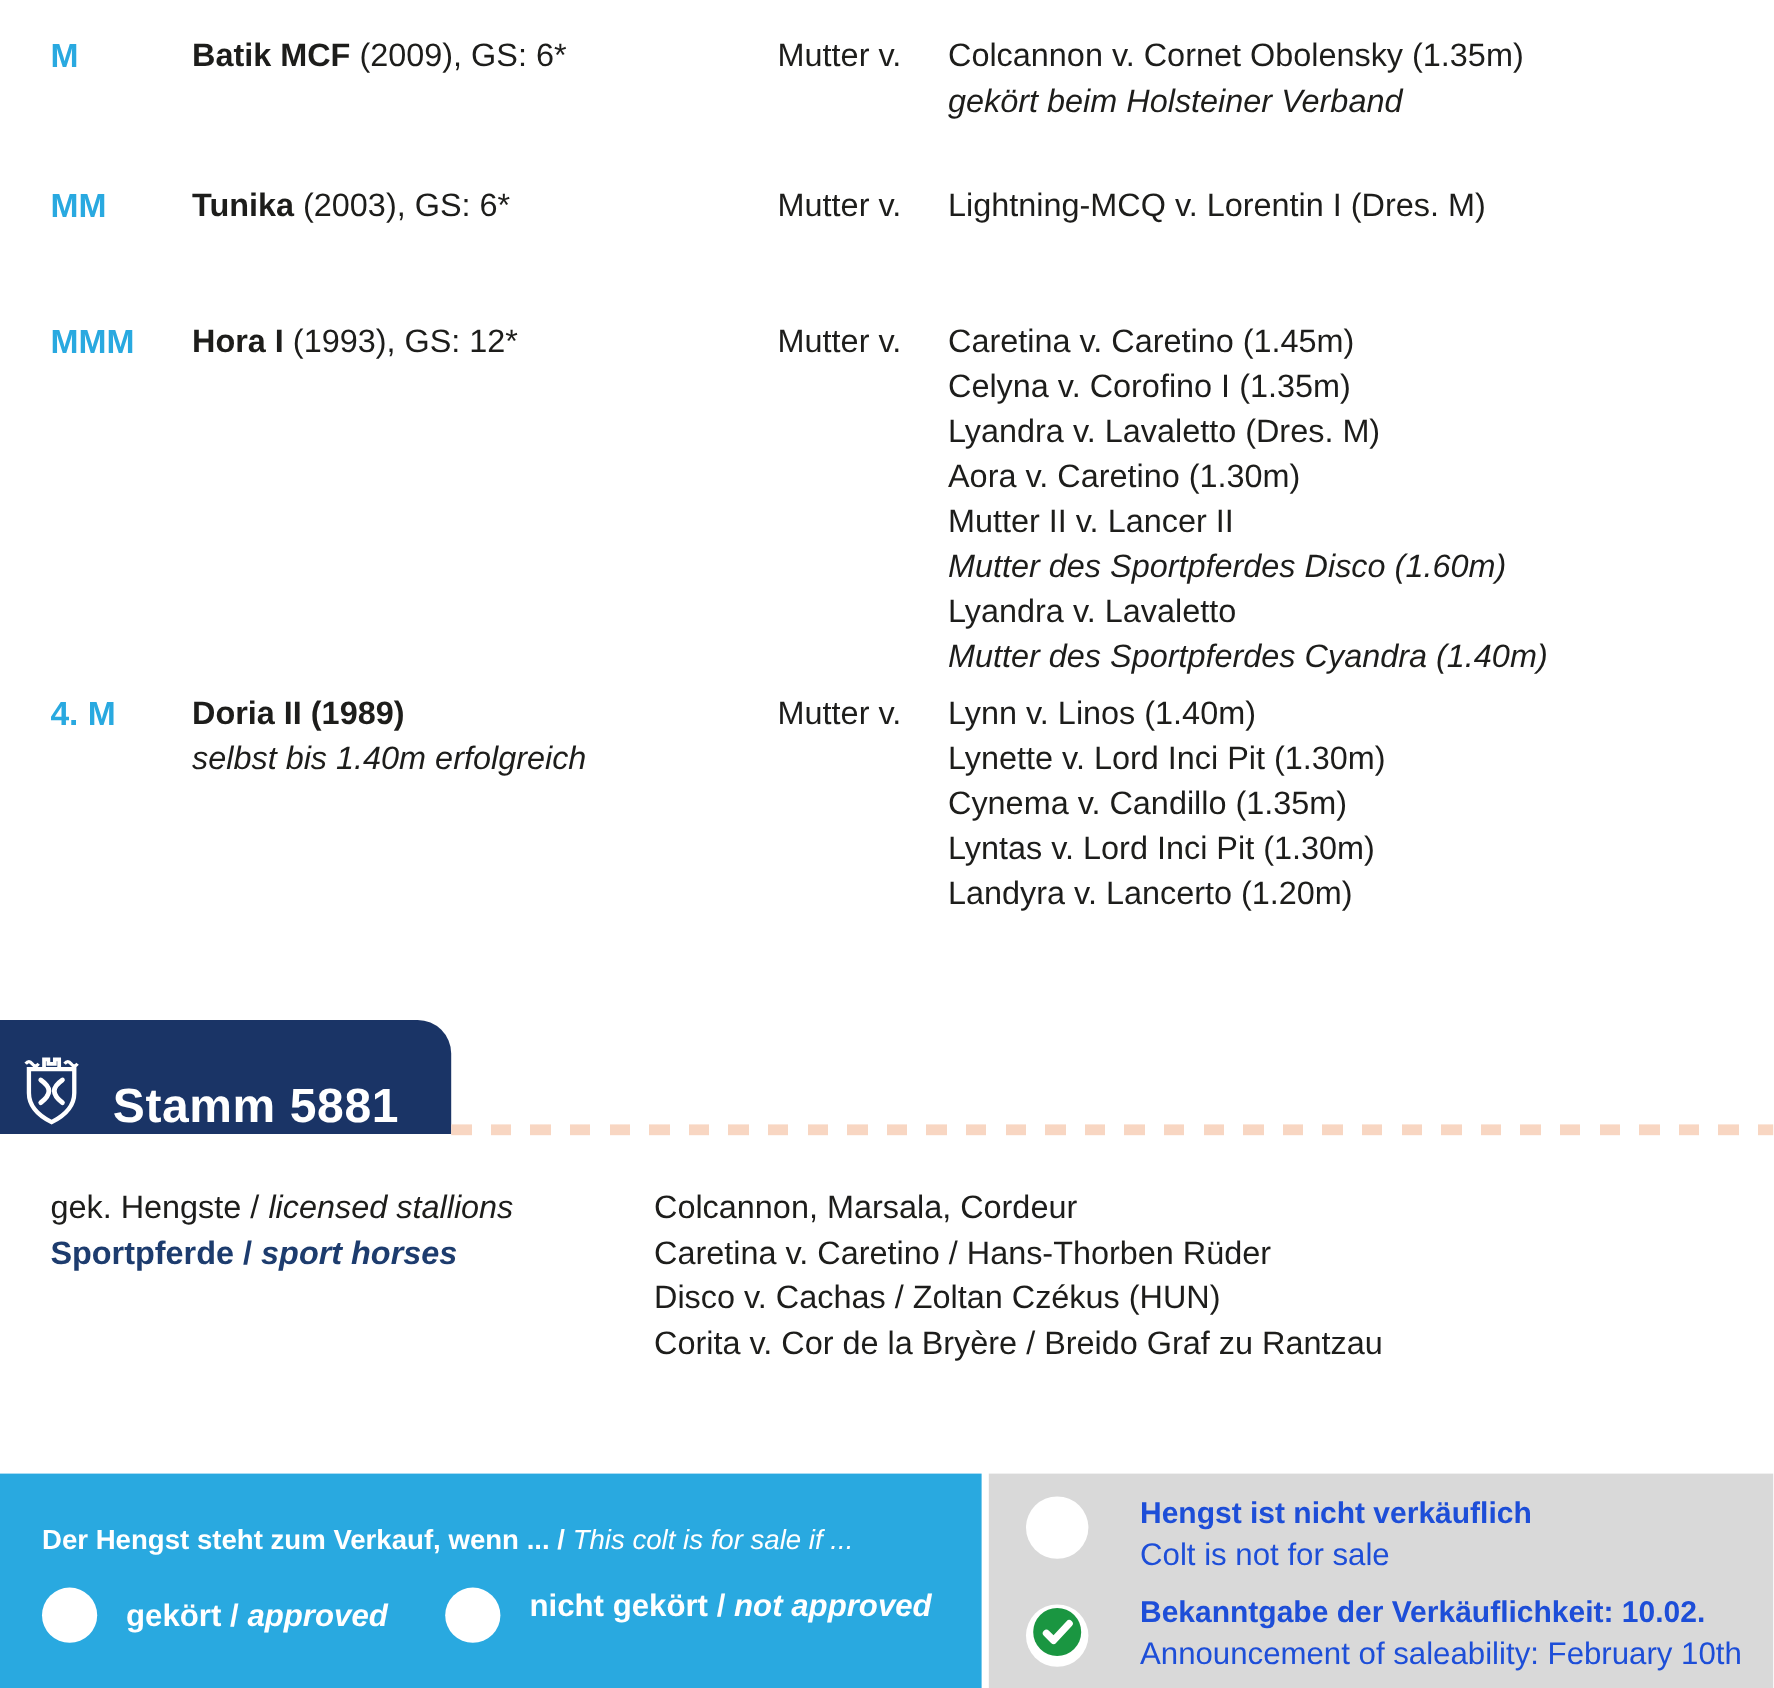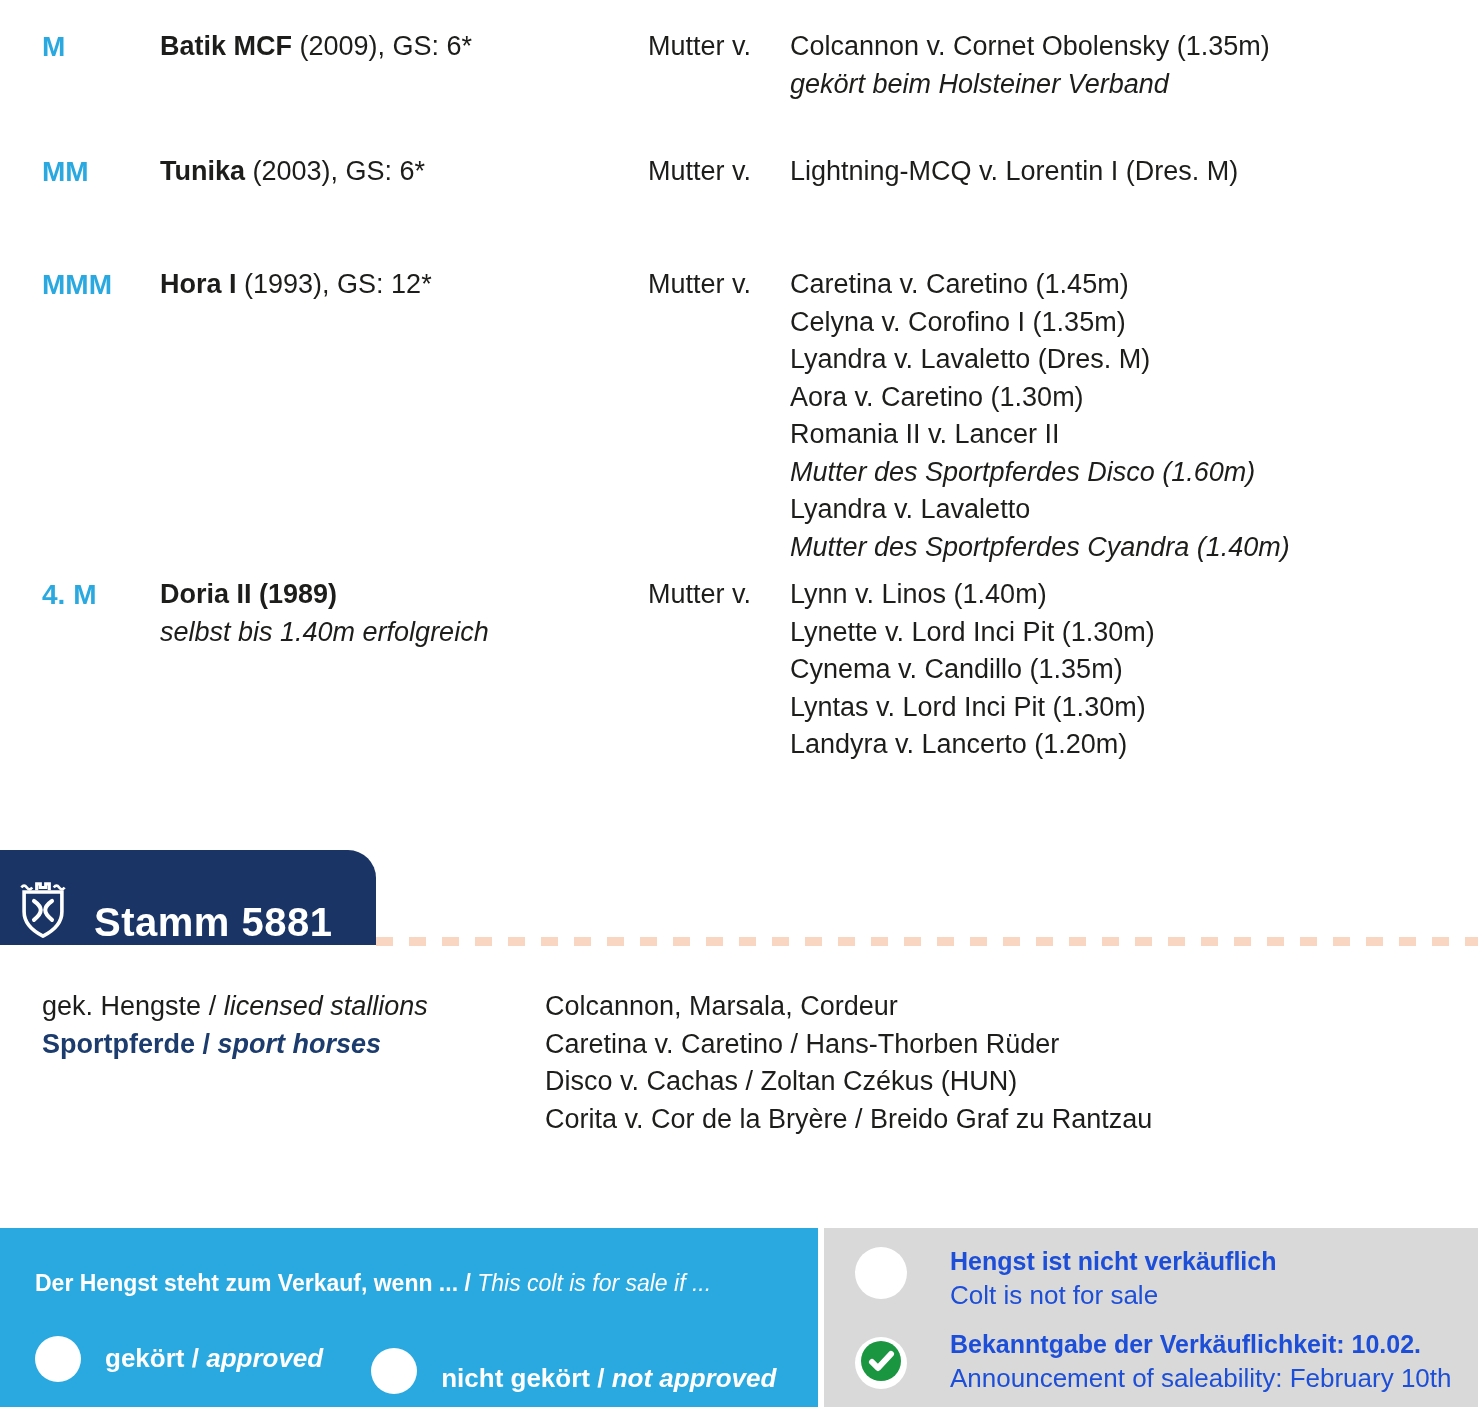--- a/index.html
+++ b/index.html
@@ -45,21 +45,21 @@
     padding:42px 0 0 35px;
   }
   .sale-title{font-size:23px;font-weight:bold;white-space:nowrap;}
   .sale-title .i{font-weight:normal;}
   .sale-options{display:flex;align-items:center;margin-top:26px;}
   .radio{
     width:46px;height:46px;border-radius:50%;background:#fff;flex:0 0 auto;
   }
   .opt-label{font-size:26px;font-weight:bold;margin-left:24px;white-space:nowrap;}
   .opt-label .i{font-weight:bold;}
-  .opt2{margin-left:48px;display:flex;align-items:flex-end;margin-top:25px;}
+  .opt2{margin-left:48px;display:flex;align-items:flex-start;}
   .opt1{display:flex;align-items:center;}
   .status-box{
     position:absolute;left:824px;top:1228px;width:654px;height:179px;
     background:#d9d9d9;color:#1d4ed8;box-sizing:border-box;
     padding:16px 0 0 31px;
   }
   .status-group{display:flex;align-items:flex-start;}
   .status-group + .status-group{margin-top:15px;align-items:center;}
   .status-circle{
     width:52px;height:52px;border-radius:50%;background:#fff;flex:0 0 auto;
@@ -101,21 +101,21 @@
     <div class="marker">MMM</div>
     <div>
       <span class="horse-name">Hora I</span><span> (1993), GS: 12*</span>
     </div>
     <div class="mutter">Mutter v.</div>
     <div>
       <div class="line">Caretina v. Caretino (1.45m)</div>
       <div class="line">Celyna v. Corofino I (1.35m)</div>
       <div class="line">Lyandra v. Lavaletto (Dres. M)</div>
       <div class="line">Aora v. Caretino (1.30m)</div>
-      <div class="line">Romania II v. Lancer II</div>
+      <div class="line">Mutter II v. Lancer II</div>
       <div class="line i">Mutter des Sportpferdes Disco (1.60m)</div>
       <div class="line">Lyandra v. Lavaletto</div>
       <div class="line i">Mutter des Sportpferdes Cyandra (1.40m)</div>
     </div>
   </div>
 
   <div class="ped-row" style="top:576px;">
     <div class="marker">4. M</div>
     <div>
       <span class="horse-name">Doria II (1989)</span>

